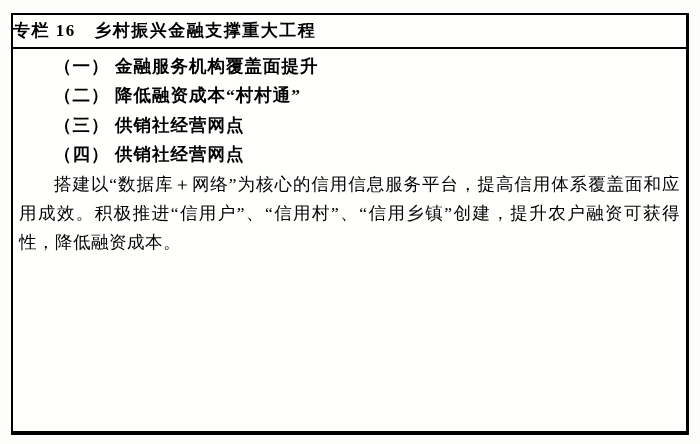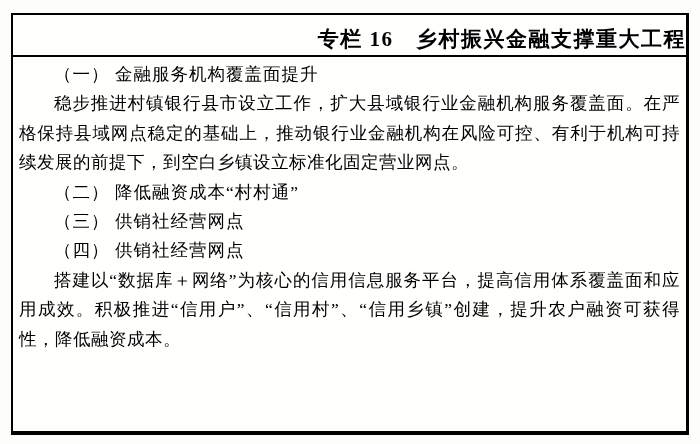--- a/index.html
+++ b/index.html
@@ -24,52 +24,50 @@
     box-sizing: border-box;
     border: 2px solid #000;
     border-right-width: 3px;
     border-bottom-width: 4px;
     background: #fffffe;
   }
   .panel-title {
     height: 32px;
     line-height: 32px;
     border-bottom: 2px solid #000;
-    text-align: right;
+    text-align: left;
     font-weight: bold;
-    font-size: 21px;
+    font-size: 17px;
     letter-spacing: 1.5px;
     white-space: nowrap;
     overflow: hidden;
-    margin-top: 8px;
   }
   .panel-body {
     padding: 3px 6px 0 6px;
     font-size: 17.5px;
     line-height: 29.4px;
     text-align: justify;
     letter-spacing: 0.5px;
   }
   .panel-body p {
     margin: 0;
     text-indent: 2em;
   }
   .section-heading {
-    font-weight: normal;
+    font-weight: bold;
     letter-spacing: 1px;
   }
 </style>
 </head>
 <body>
 
 <div class="panel">
   <div class="panel-title">专栏 16　乡村振兴金融支撑重大工程</div>
   <div class="panel-body">
     <p class="section-heading">（一） 金融服务机构覆盖面提升</p>
-    <p class="section-paragraph">稳步推进村镇银行县市设立工作，扩大县域银行业金融机构服务覆盖面。在严格保持县域网点稳定的基础上，推动银行业金融机构在风险可控、有利于机构可持续发展的前提下，到空白乡镇设立标准化固定营业网点。</p>
 
     <p class="section-heading">（二） 降低融资成本“村村通”</p>
 
     <p class="section-heading">（三） 供销社经营网点</p>
 
     <p class="section-heading">（四） 供销社经营网点</p>
     <p class="section-paragraph">搭建以“数据库＋网络”为核心的信用信息服务平台，提高信用体系覆盖面和应用成效。积极推进“信用户”、“信用村”、“信用乡镇”创建，提升农户融资可获得性，降低融资成本。</p>
   </div>
 </div>
 

